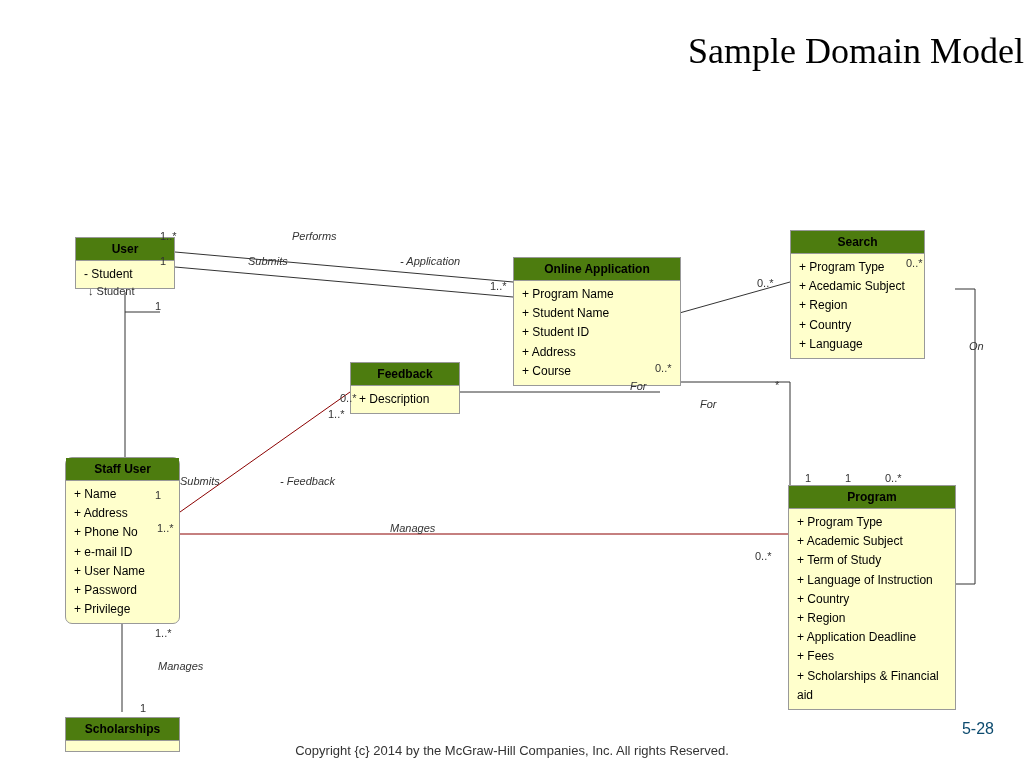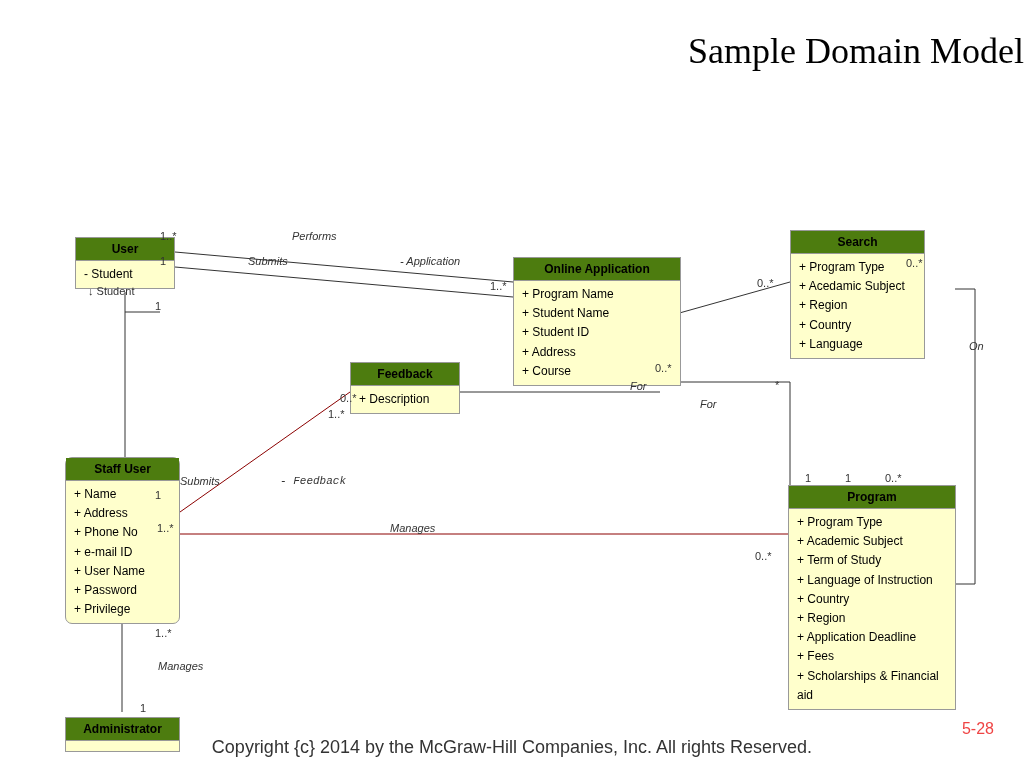--- a/index.html
+++ b/index.html
@@ -56,32 +56,32 @@
       font-style: italic;
       color: #333;
     }
     .mult-text {
       position: absolute;
       font-size: 11px;
       color: #333;
     }
     .footer {
       text-align: center;
-      font-size: 18px;
+      font-size: 13px;
       color: #333;
       position: absolute;
       bottom: 10px;
       width: 100%;
     }
     .page-num {
       position: absolute;
       bottom: 30px;
       right: 30px;
       font-size: 16px;
-      color: #ef4444;
+      color: #0c4a6e;
     }
   </style>
 </head>
 <body>
 
 <h1 class="page-title">Sample Domain Model</h1>
 
 <div class="diagram-container">
 
   <svg class="svg-overlay">
@@ -119,21 +119,21 @@
   </div>
 
   <div class="uml-box" style="left:65px; top:375px; width:115px;border-radius:7px;">
     <div class="header">Staff User</div>
     <div class="body">
       + Name<br>+ Address<br>+ Phone No<br>+ e-mail ID<br>+ User Name<br>+ Password<br>+ Privilege
     </div>
   </div>
 
   <div class="uml-box" style="left:65px; top:635px; width:115px;">
-    <div class="header">Administrator</div>
+    <div class="header">Scholarships</div>
     <div class="body" style="min-height:10px;"></div>
   </div>
 
   <div class="uml-box" style="left:350px; top:280px; width:110px;">
     <div class="header">Feedback</div>
     <div class="body">+ Description</div>
   </div>
 
   <div class="uml-box" style="left:513px; top:175px; width:168px;">
     <div class="header">Online Application</div>
@@ -162,21 +162,21 @@
   <div class="label-text" style="left:248px; top:173px;">Submits</div>
   <div class="mult-text" style="left:160px; top:173px;">1</div>
   <div class="label-text" style="left:400px; top:173px;">- Application</div>
   <div class="mult-text" style="left:490px; top:198px;">1..*</div>
 
   <div class="mult-text" style="left:88px; top:203px;">↓ Student</div>
   <div class="mult-text" style="left:155px; top:218px;">1</div>
 
   <div class="label-text" style="left:180px; top:393px;">Submits</div>
   <div class="mult-text" style="left:155px; top:407px;">1</div>
-  <div class="label-text" style="left:280px; top:393px;font-family:Liberation Mono, monospace;">- Feedback</div>
+  <div class="label-text" style="left:280px; top:393px;">- Feedback</div>
   <div class="mult-text" style="left:340px; top:310px;">0..*</div>
   <div class="mult-text" style="left:328px; top:326px;">1..*</div>
 
   <div class="label-text" style="left:630px; top:298px;">For</div>
   <div class="mult-text" style="left:655px; top:280px;">0..*</div>
 
   <div class="label-text" style="left:700px; top:316px;">For</div>
 
   <div class="mult-text" style="left:757px; top:195px;">0..*</div>
   <div class="mult-text" style="left:906px; top:175px;">0..*</div>

